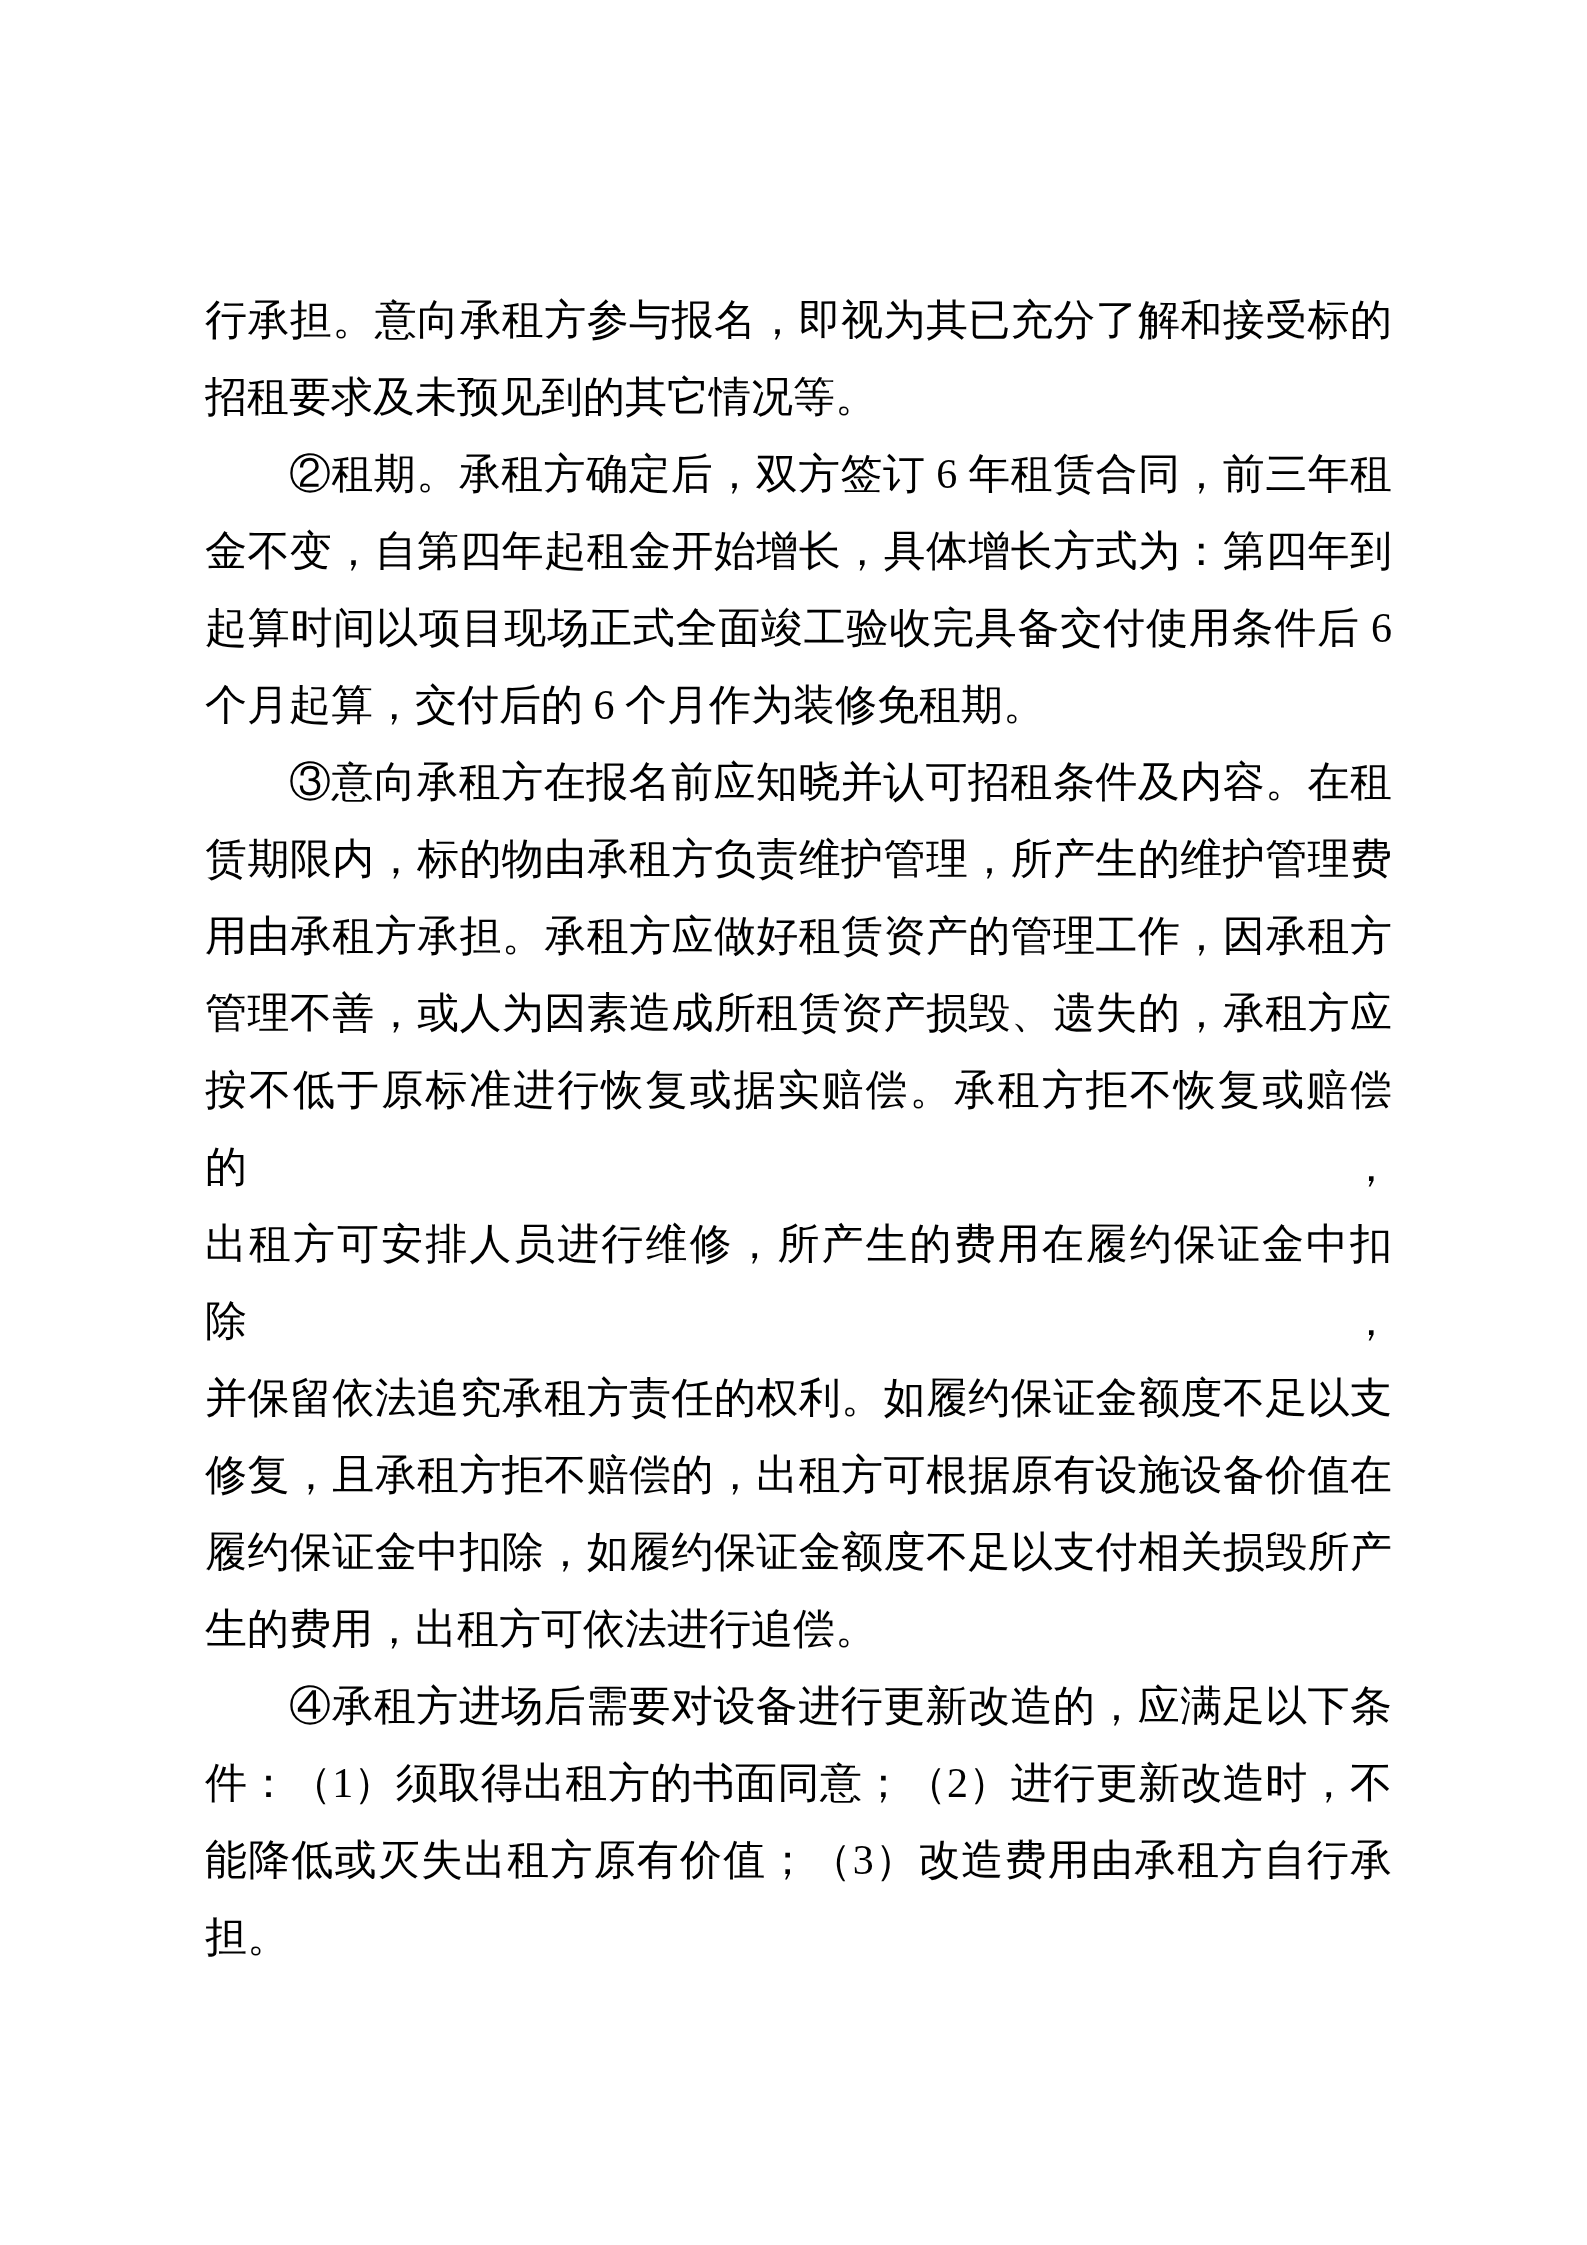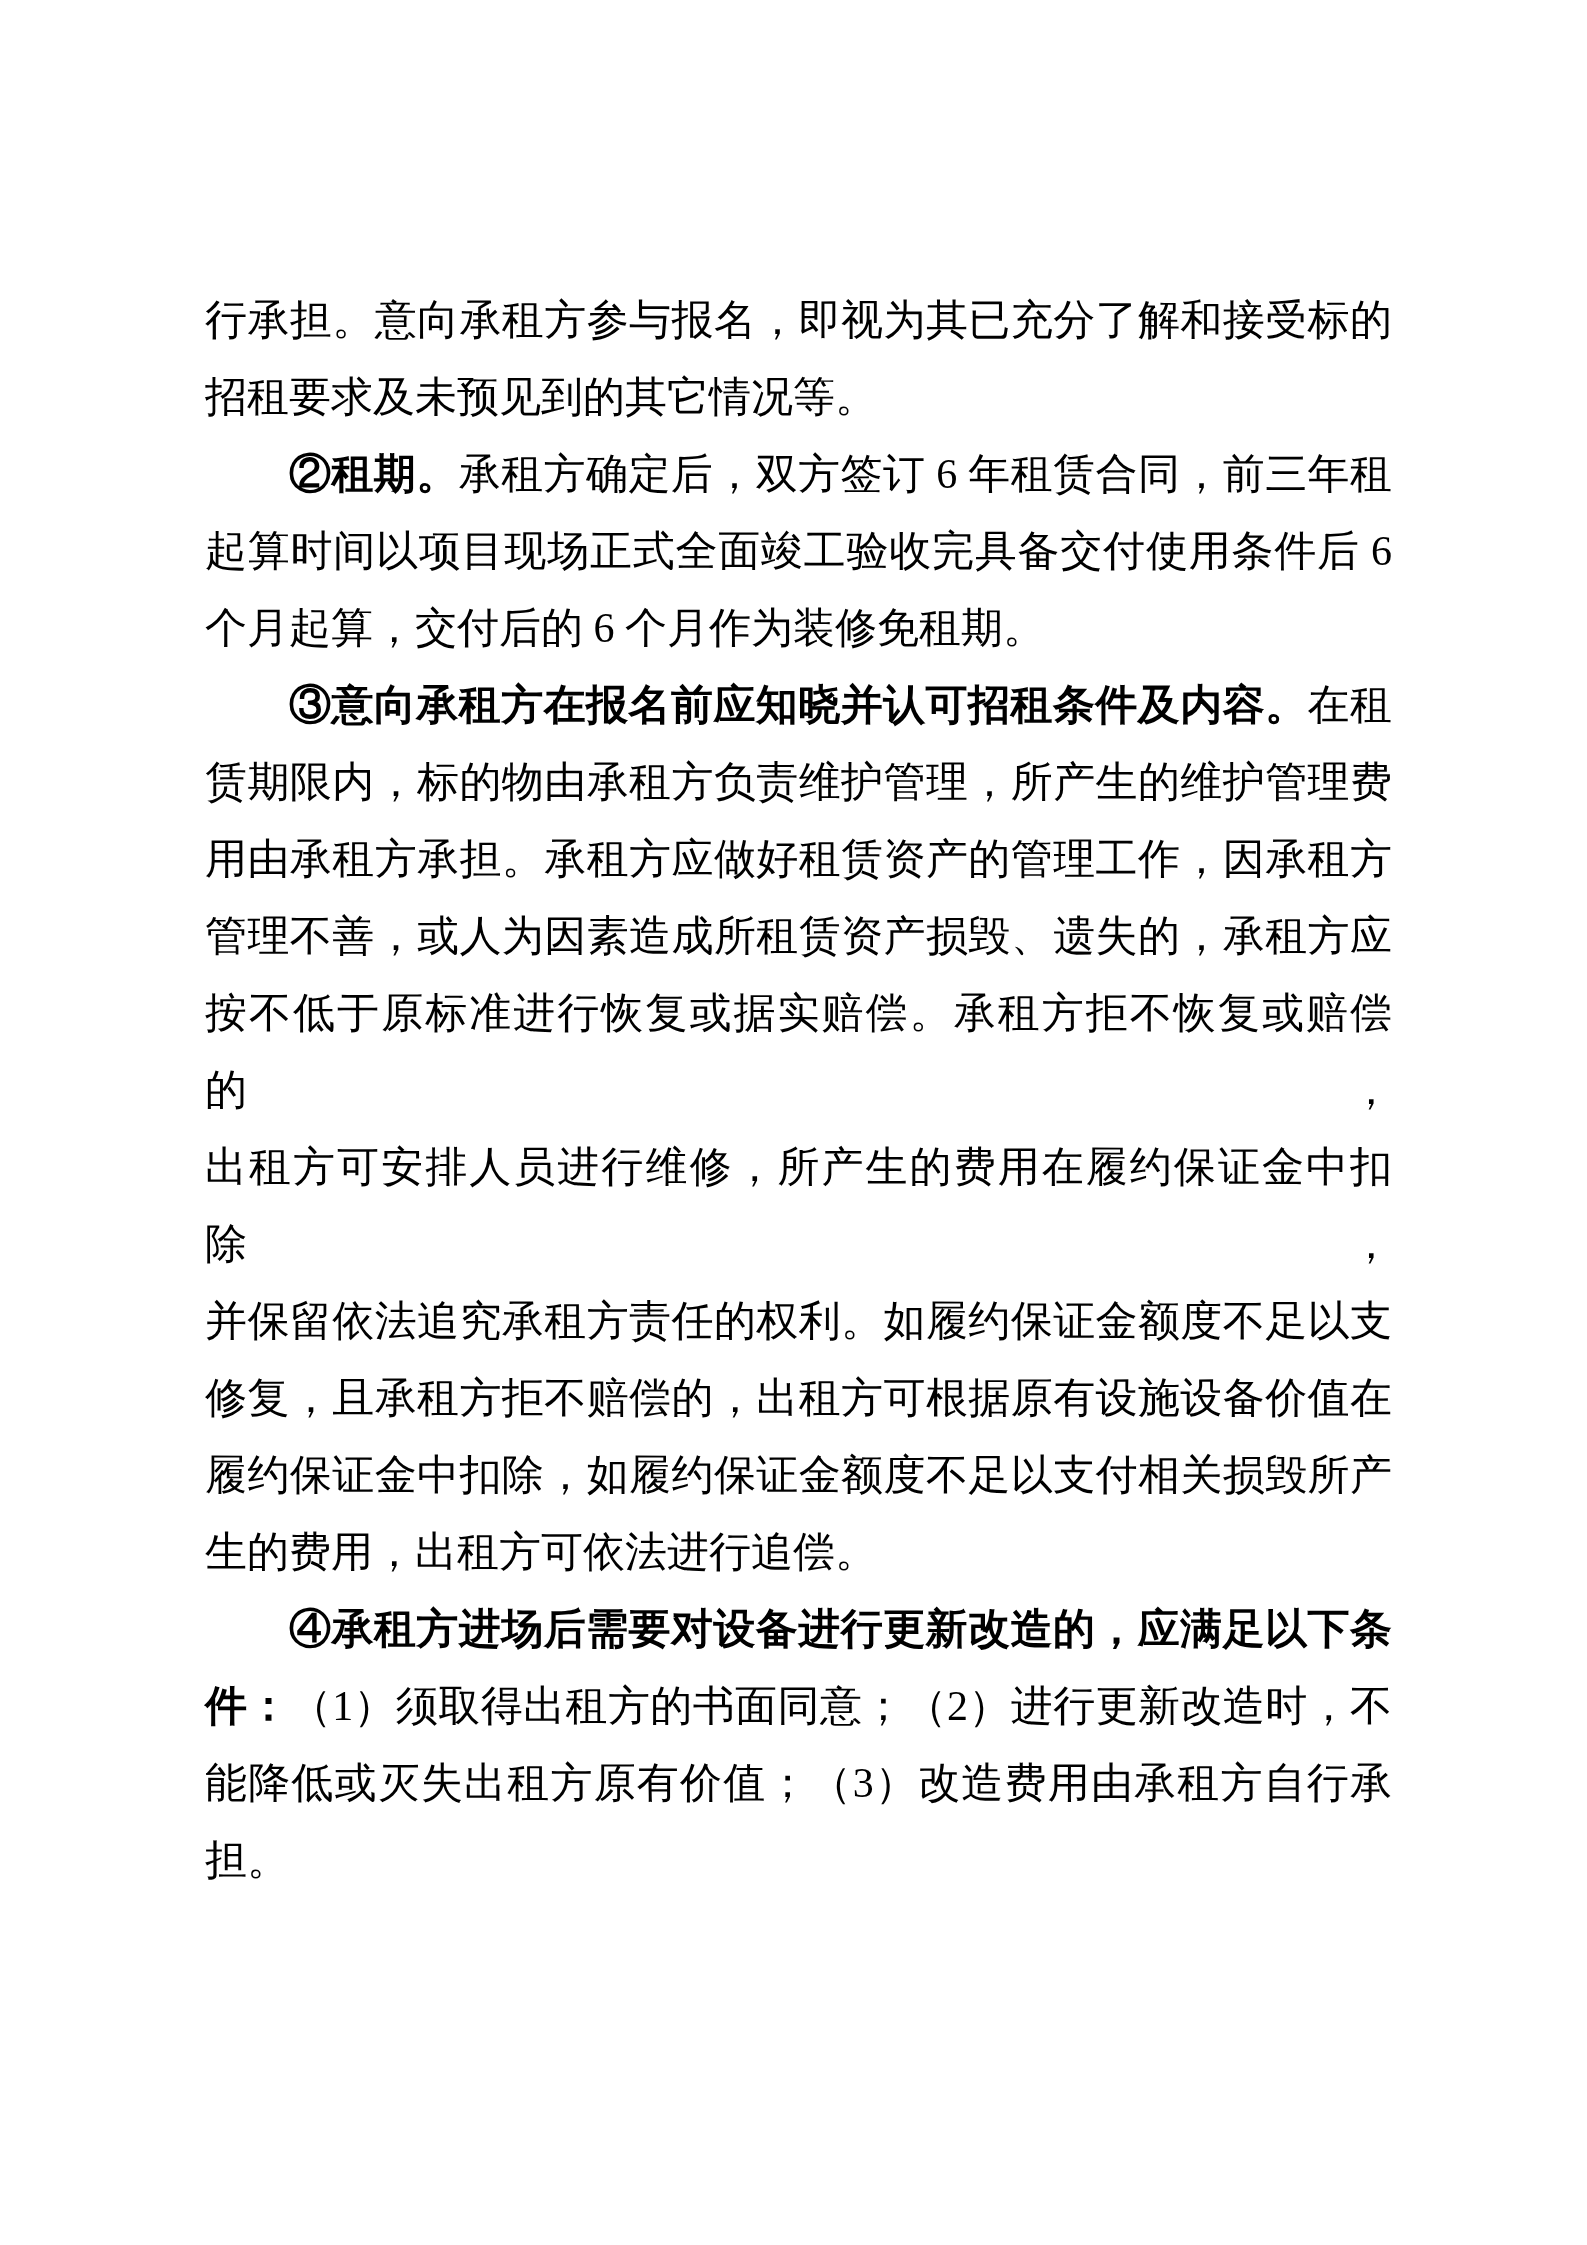--- a/index.html
+++ b/index.html
@@ -29,31 +29,32 @@
     text-align-last: justify;
     white-space: normal;
   }
   .line.para-end {
     text-align-last: left;
   }
   .line.indent {
     padding-left: 84px;
   }
   .seg-bold {
-    font-weight: 700;
+    font-weight: 400;
   }
 </style>
 </head>
 <body>
 
 <div class="page">
   <div class="text-block" id="text-block">
       <div class="line"><span>行承担。意向承租方参与报名，即视为其已充分了解和接受标的</span></div>
       <div class="line para-end"><span>招租要求及未预见到的其它情况等。</span></div>
       <div class="line indent"><span class="seg-bold">②租期。</span><span>承租方确定后，双方签订 6 年租赁合同，前三年租</span></div>
+      <div class="line"><span>金不变，自第四年起租金开始增长，具体增长方式为：第四年到</span></div>
       <div class="line"><span>起算时间以项目现场正式全面竣工验收完具备交付使用条件后 6</span></div>
       <div class="line para-end"><span>个月起算，交付后的 6 个月作为装修免租期。</span></div>
       <div class="line indent"><span class="seg-bold">③意向承租方在报名前应知晓并认可招租条件及内容。</span><span>在租</span></div>
       <div class="line"><span>赁期限内，标的物由承租方负责维护管理，所产生的维护管理费</span></div>
       <div class="line"><span>用由承租方承担。承租方应做好租赁资产的管理工作，因承租方</span></div>
       <div class="line"><span>管理不善，或人为因素造成所租赁资产损毁、遗失的，承租方应</span></div>
       <div class="line"><span>按不低于原标准进行恢复或据实赔偿。承租方拒不恢复或赔偿的，</span></div>
       <div class="line"><span>出租方可安排人员进行维修，所产生的费用在履约保证金中扣除，</span></div>
       <div class="line"><span>并保留依法追究承租方责任的权利。如履约保证金额度不足以支</span></div>
       <div class="line"><span>修复，且承租方拒不赔偿的，出租方可根据原有设施设备价值在</span></div>

